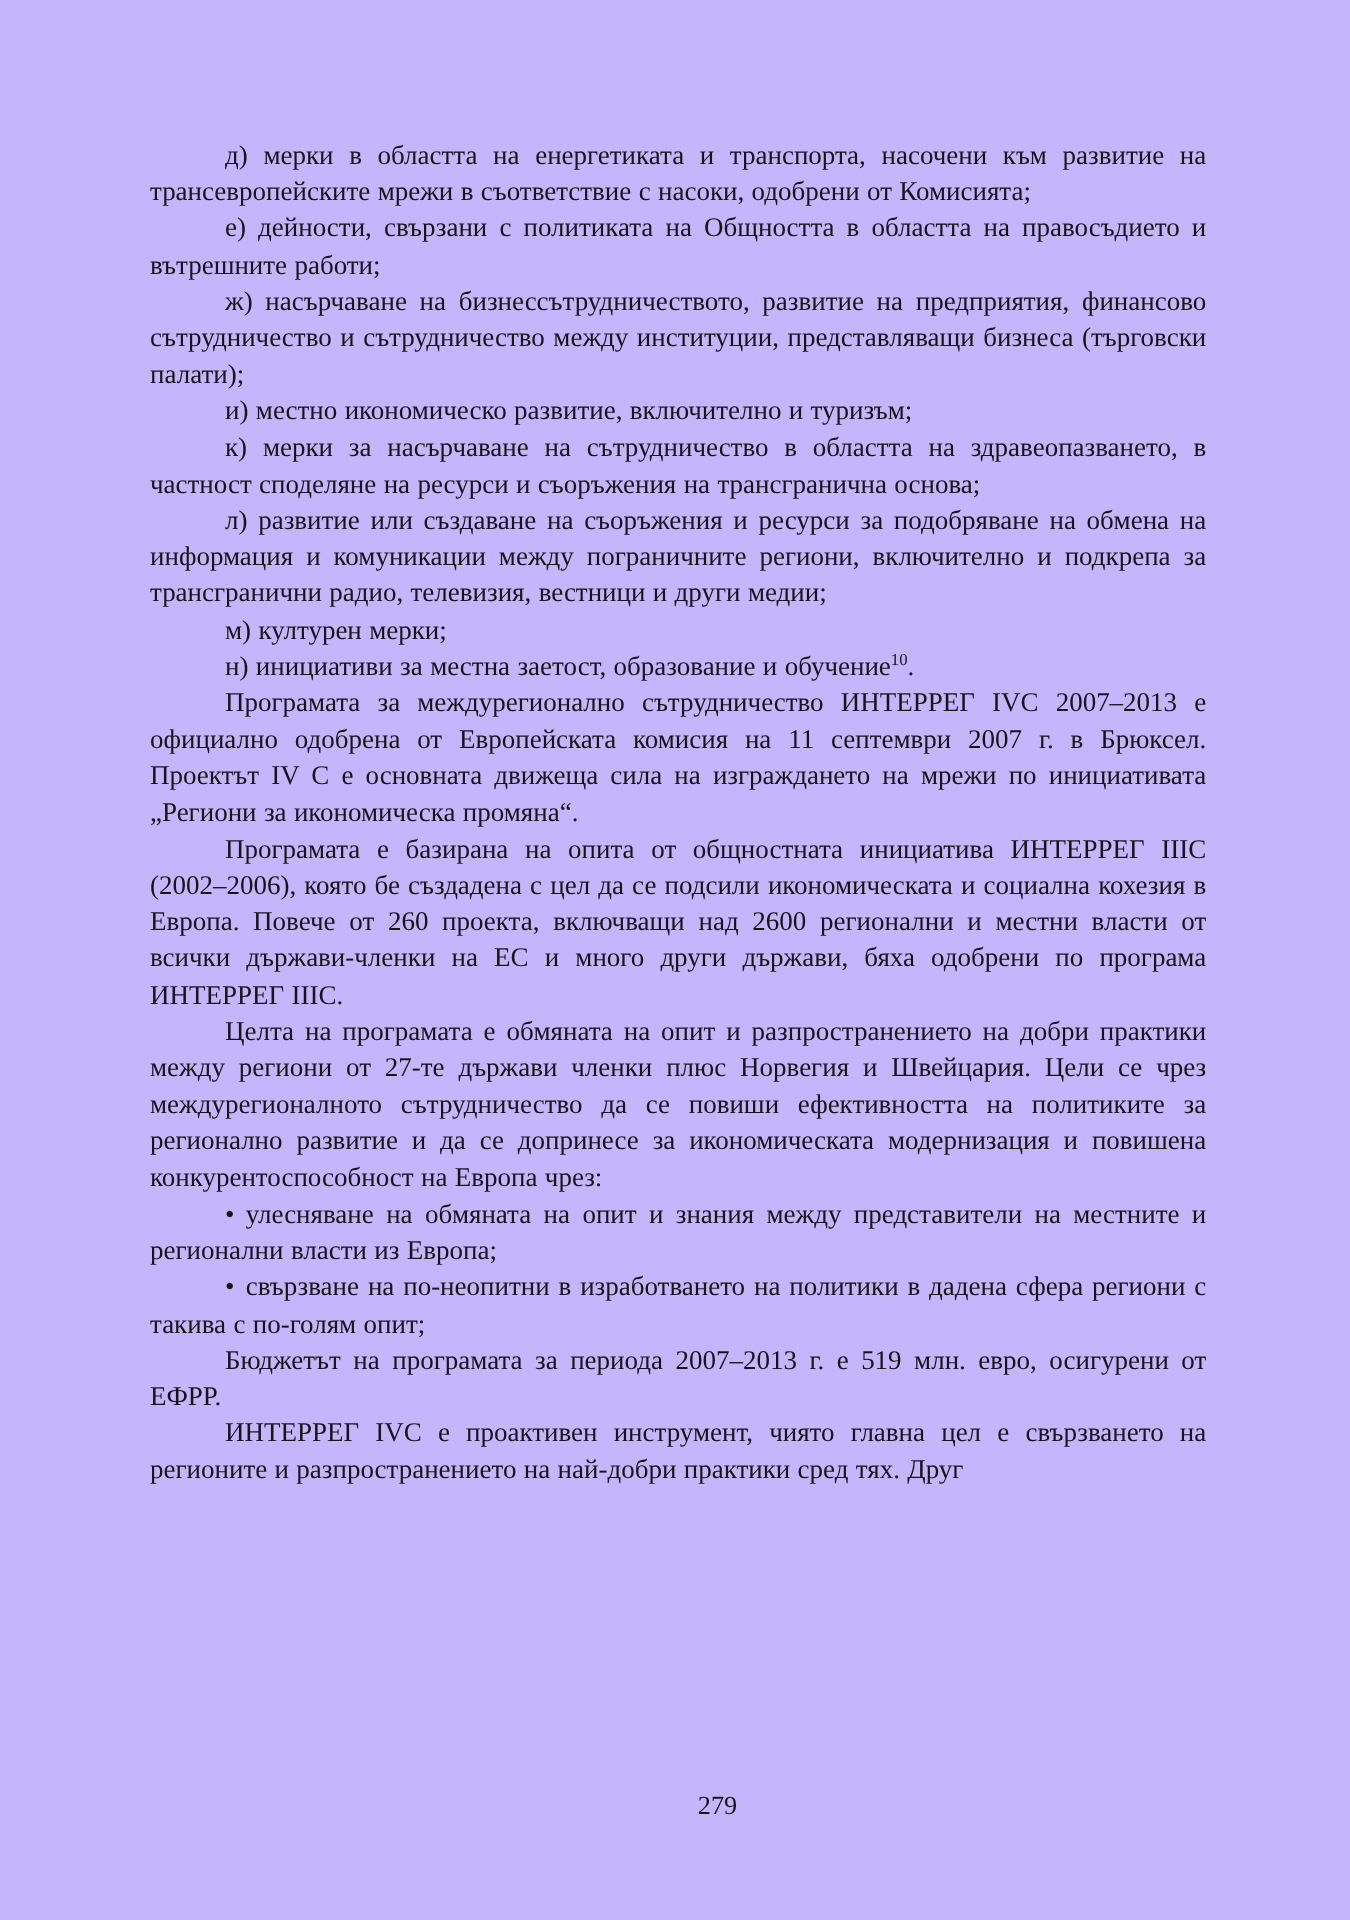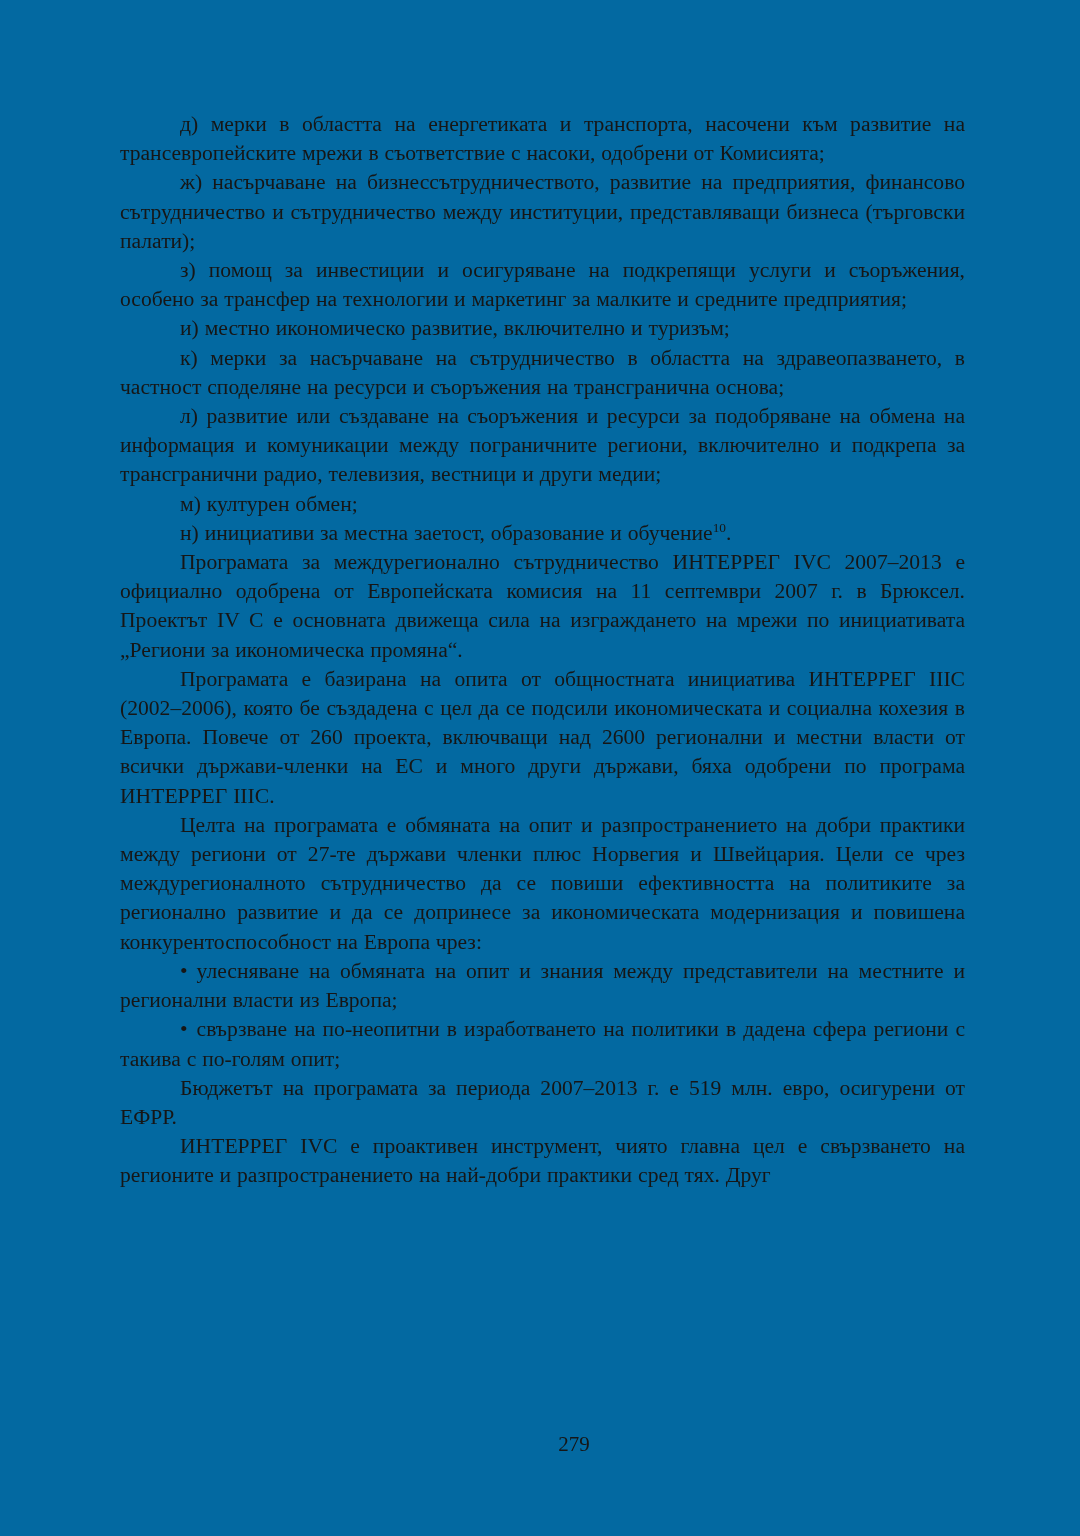--- a/index.html
+++ b/index.html
@@ -5,21 +5,21 @@
   * { box-sizing: border-box; }
   html, body {
     margin: 0;
     padding: 0;
     background: #ffffff;
   }
   .page {
     position: relative;
     width: 1080px;
     height: 1536px;
-    background: #0369a1;
+    background: #c4b5fd;
     font-family: "Liberation Serif", serif;
     color: #161616;
     overflow: hidden;
   }
   .text-block {
     position: absolute;
     left: 120px;
     top: 110px;
     width: 845px;
   }
@@ -50,26 +50,26 @@
     margin-left: 34px;
   }
 </style>
 </head>
 <body>
 
 <div class="page">
   <div class="text-block">
 
     <p class="para">д) мерки в областта на енергетиката и транспорта, насочени към развитие на трансевропейските мрежи в съответствие с насоки, одобрени от Комисията;</p>
+    <p class="para">е) дейности, свързани с политиката на Общността в областта на правосъдието и вътрешните работи;</p>
     <p class="para">ж) насърчаване на бизнессътрудничеството, развитие на предприятия, финансово сътрудничество и сътрудничество между институции, представляващи бизнеса (търговски палати);</p>
-    <p class="para">з) помощ за инвестиции и осигуряване на подкрепящи услуги и съоръжения, особено за трансфер на технологии и маркетинг за малките и средните предприятия;</p>
     <p class="para">и) местно икономическо развитие, включително и туризъм;</p>
     <p class="para">к) мерки за насърчаване на сътрудничество в областта на здравеопазването, в частност споделяне на ресурси и съоръжения на трансгранична основа;</p>
     <p class="para">л) развитие или създаване на съоръжения и ресурси за подобряване на обмена на информация и комуникации между пограничните региони, включително и подкрепа за трансгранични радио, телевизия, вестници и други медии;</p>
-    <p class="para">м) културен обмен;</p>
+    <p class="para">м) културен мерки;</p>
 
     <p class="para"><span>н) инициативи за местна заетост, образование и обучение</span><sup>10</sup><span>.</span></p>
 
     <p class="para">Програмата за междурегионално сътрудничество ИНТЕРРЕГ IVC 2007–2013 е официално одобрена от Европейската комисия на 11 септември 2007 г. в Брюксел. Проектът IV C е основната движеща сила на изграждането на мрежи по инициативата „Региони за икономическа промяна“.</p>
     <p class="para">Програмата е базирана на опита от общностната инициатива ИНТЕРРЕГ IIIC (2002–2006), която бе създадена с цел да се подсили икономическата и социална кохезия в Европа. Повече от 260 проекта, включващи над 2600 регионални и местни власти от всички държави-членки на ЕС и много други държави, бяха одобрени по програма ИНТЕРРЕГ IIIC.</p>
     <p class="para">Целта на програмата е обмяната на опит и разпространението на добри практики между региони от 27-те държави членки плюс Норвегия и Швейцария. Цели се чрез междурегионалното сътрудничество да се повиши ефективността на политиките за регионално развитие и да се допринесе за икономическата модернизация и повишена конкурентоспособност на Европа чрез:</p>
 
     <p class="para"><span class="bullet-glyph">•</span><span>улесняване на обмяната на опит и знания между представители на местните и регионални власти из Европа;</span></p>
 
     <p class="para"><span class="bullet-glyph">•</span><span>свързване на по-неопитни в изработването на политики в дадена сфера региони с такива с по-голям опит;</span></p>

